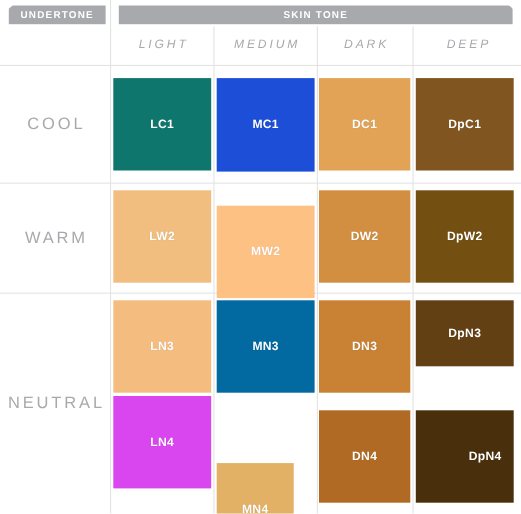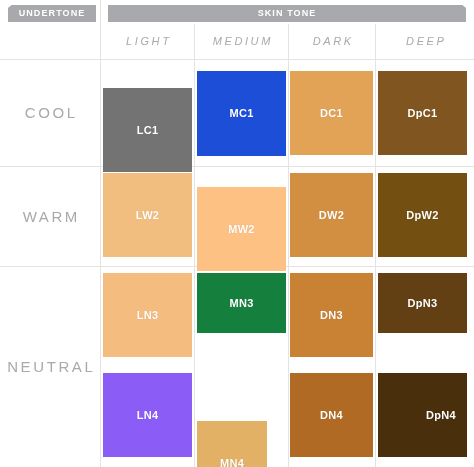--- a/index.html
+++ b/index.html
@@ -143,21 +143,21 @@
   <div class="vline" style="left:375px;"></div>
 
   <div class="hline" style="top:59px;"></div>
   <div class="hline" style="top:166px;"></div>
   <div class="hline" style="top:266px;"></div>
 
   <div class="row-label" style="top:59px;  height:107px;">COOL</div>
   <div class="row-label" style="top:166px; height:100px;">WARM</div>
   <div class="row-label" style="top:266px; height:201px;">NEUTRAL</div>
 
-  <div class="swatch" style="left: 103px; top: 88px; width: 89px; height: 84px; background: #737373;">
+  <div class="swatch" style="left: 103px; top: 71px; width: 89px; height: 84px; background: #0f766e;">
     <span>LC1</span>
   </div>
   <div class="swatch" style="left: 197px; top: 71px; width: 89px; height: 85px; background: #1d4ed8;">
     <span>MC1</span>
   </div>
   <div class="swatch" style="left: 290px; top: 71px; width: 83px; height: 84px; background: rgb(226, 163, 87);">
     <span>DC1</span>
   </div>
   <div class="swatch" style="left: 378px; top: 71px; width: 89px; height: 84px; background: rgb(128, 85, 31);">
     <span>DpC1</span>
@@ -172,31 +172,31 @@
   <div class="swatch" style="left: 290px; top: 173px; width: 83px; height: 84px; background: rgb(211, 143, 65);">
     <span>DW2</span>
   </div>
   <div class="swatch" style="left: 378px; top: 173px; width: 89px; height: 84px; background: rgb(115, 79, 18);">
     <span>DpW2</span>
   </div>
 
   <div class="swatch" style="left: 103px; top: 273px; width: 89px; height: 84px; background: rgb(245, 188, 128);">
     <span>LN3</span>
   </div>
-  <div class="swatch" style="left: 197px; top: 273px; width: 89px; height: 60px; background: #15803d;">
+  <div class="swatch" style="left: 197px; top: 273px; width: 89px; height: 84px; background: #0369a1;">
     <span>MN3</span>
   </div>
   <div class="swatch" style="left: 290px; top: 273px; width: 83px; height: 84px; background: rgb(201, 129, 52);">
     <span>DN3</span>
   </div>
   <div class="swatch" style="left: 378px; top: 273px; width: 89px; height: 60px; background: rgb(99, 63, 20);">
     <span>DpN3</span>
   </div>
 
-  <div class="swatch" style="left: 103px; top: 373px; width: 89px; height: 84px; background: #8b5cf6;">
+  <div class="swatch" style="left: 103px; top: 360px; width: 89px; height: 84px; background: #d946ef;">
     <span>LN4</span>
   </div>
   <div class="swatch" style="left: 197px; top: 373px; width: 70px; height: 84px; background: rgb(226, 177, 101); margin-top: 48px;">
     <span>MN4</span>
   </div>
   <div class="swatch" style="left: 290px; top: 373px; width: 83px; height: 84px; background: rgb(176, 106, 35);">
     <span>DN4</span>
   </div>
   <div class="swatch" style="left: 378px; top: 373px; width: 89px; height: 84px; background: rgb(74, 47, 12); padding-left: 37px;">
     <span>DpN4</span>

